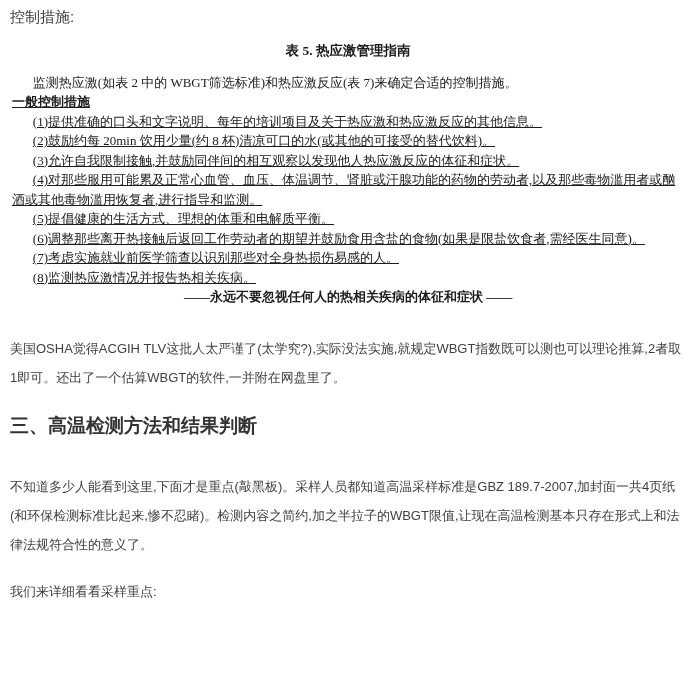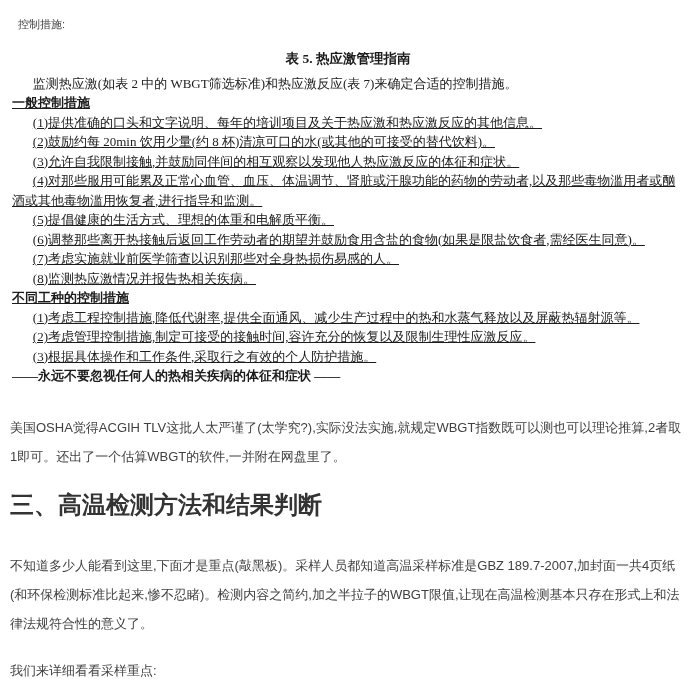--- a/index.html
+++ b/index.html
@@ -11,63 +11,64 @@
     width: 696px;
     height: 679px;
     box-sizing: border-box;
     padding: 6px 10px 0 10px;
     background: #ffffff;
     font-family: "Liberation Sans", "DejaVu Sans", sans-serif;
     color: #404040;
     overflow: hidden;
   }
   .lead {
-    margin: 8px;
-    font-size: 11px;
+    margin: 0;
+    font-size: 15px;
     line-height: 21px;
     color: #3f3f3f;
   }
   
   .scan {
     margin-top: 14px;
     padding: 0 2px;
     font-family: "Liberation Serif", "DejaVu Serif", serif;
     color: #1c1c1c;
     font-size: 13px;
     line-height: 19.5px;
   }
   .scan-title {
     text-align: center;
     font-weight: bold;
     font-size: 13.5px;
-    margin-bottom: 5px;
+    margin-bottom: 12px;
   }
   .scan-intro {
     text-indent: 1.6em;
   }
   .scan-heading {
     font-weight: bold;
     text-decoration: underline;
   }
   .scan-item {
     text-indent: 1.6em;
     text-decoration: underline;
   }
   .scan-footer {
+    text-align: center;
     font-weight: bold;
   }
   .body-para {
     margin: 27px 0 0 0;
     font-size: 13px;
     line-height: 29px;
     color: #404040;
   }
   .section-heading {
     margin: 22px 0 0 0;
-    font-size: 24px;
+    font-size: 19px;
     line-height: 23px;
     font-weight: bold;
     color: #333333;
   }
   .body-para.tight {
     margin-top: 35px;
   }
   .body-para.last {
     margin-top: 18px;
   }
@@ -90,26 +91,20 @@
       <div class="scan-item">(1)提供准确的口头和文字说明、每年的培训项目及关于热应激和热应激反应的其他信息。</div>
       <div class="scan-item">(2)鼓励约每 20min 饮用少量(约 8 杯)清凉可口的水(或其他的可接受的替代饮料)。</div>
       <div class="scan-item">(3)允许自我限制接触,并鼓励同伴间的相互观察以发现他人热应激反应的体征和症状。</div>
       <div class="scan-item">(4)对那些服用可能累及正常心血管、血压、体温调节、肾脏或汗腺功能的药物的劳动者,以及那些毒物滥用者或酗酒或其他毒物滥用恢复者,进行指导和监测。</div>
       <div class="scan-item">(5)提倡健康的生活方式、理想的体重和电解质平衡。</div>
       <div class="scan-item">(6)调整那些离开热接触后返回工作劳动者的期望并鼓励食用含盐的食物(如果是限盐饮食者,需经医生同意)。</div>
       <div class="scan-item">(7)考虑实施就业前医学筛查以识别那些对全身热损伤易感的人。</div>
       <div class="scan-item">(8)监测热应激情况并报告热相关疾病。</div>
     </div>
 
-    <div>
-      <div class="scan-heading">不同工种的控制措施</div>
-      <div class="scan-item">(1)考虑工程控制措施,降低代谢率,提供全面通风、减少生产过程中的热和水蒸气释放以及屏蔽热辐射源等。</div>
-      <div class="scan-item">(2)考虑管理控制措施,制定可接受的接触时间,容许充分的恢复以及限制生理性应激反应。</div>
-      <div class="scan-item">(3)根据具体操作和工作条件,采取行之有效的个人防护措施。</div>
-    </div>
 
     <div class="scan-footer">——永远不要忽视任何人的热相关疾病的体征和症状 ——</div>
   </div>
 
   <p class="body-para">美国OSHA觉得ACGIH TLV这批人太严谨了(太学究?),实际没法实施,就规定WBGT指数既可以测也可以理论推算,2者取1即可。还出了一个估算WBGT的软件,一并附在网盘里了。</p>
 
   <h2 class="section-heading">三、高温检测方法和结果判断</h2>
 
   <p class="body-para tight">不知道多少人能看到这里,下面才是重点(敲黑板)。采样人员都知道高温采样标准是GBZ 189.7-2007,加封面一共4页纸(和环保检测标准比起来,惨不忍睹)。检测内容之简约,加之半拉子的WBGT限值,让现在高温检测基本只存在形式上和法律法规符合性的意义了。</p>
 

